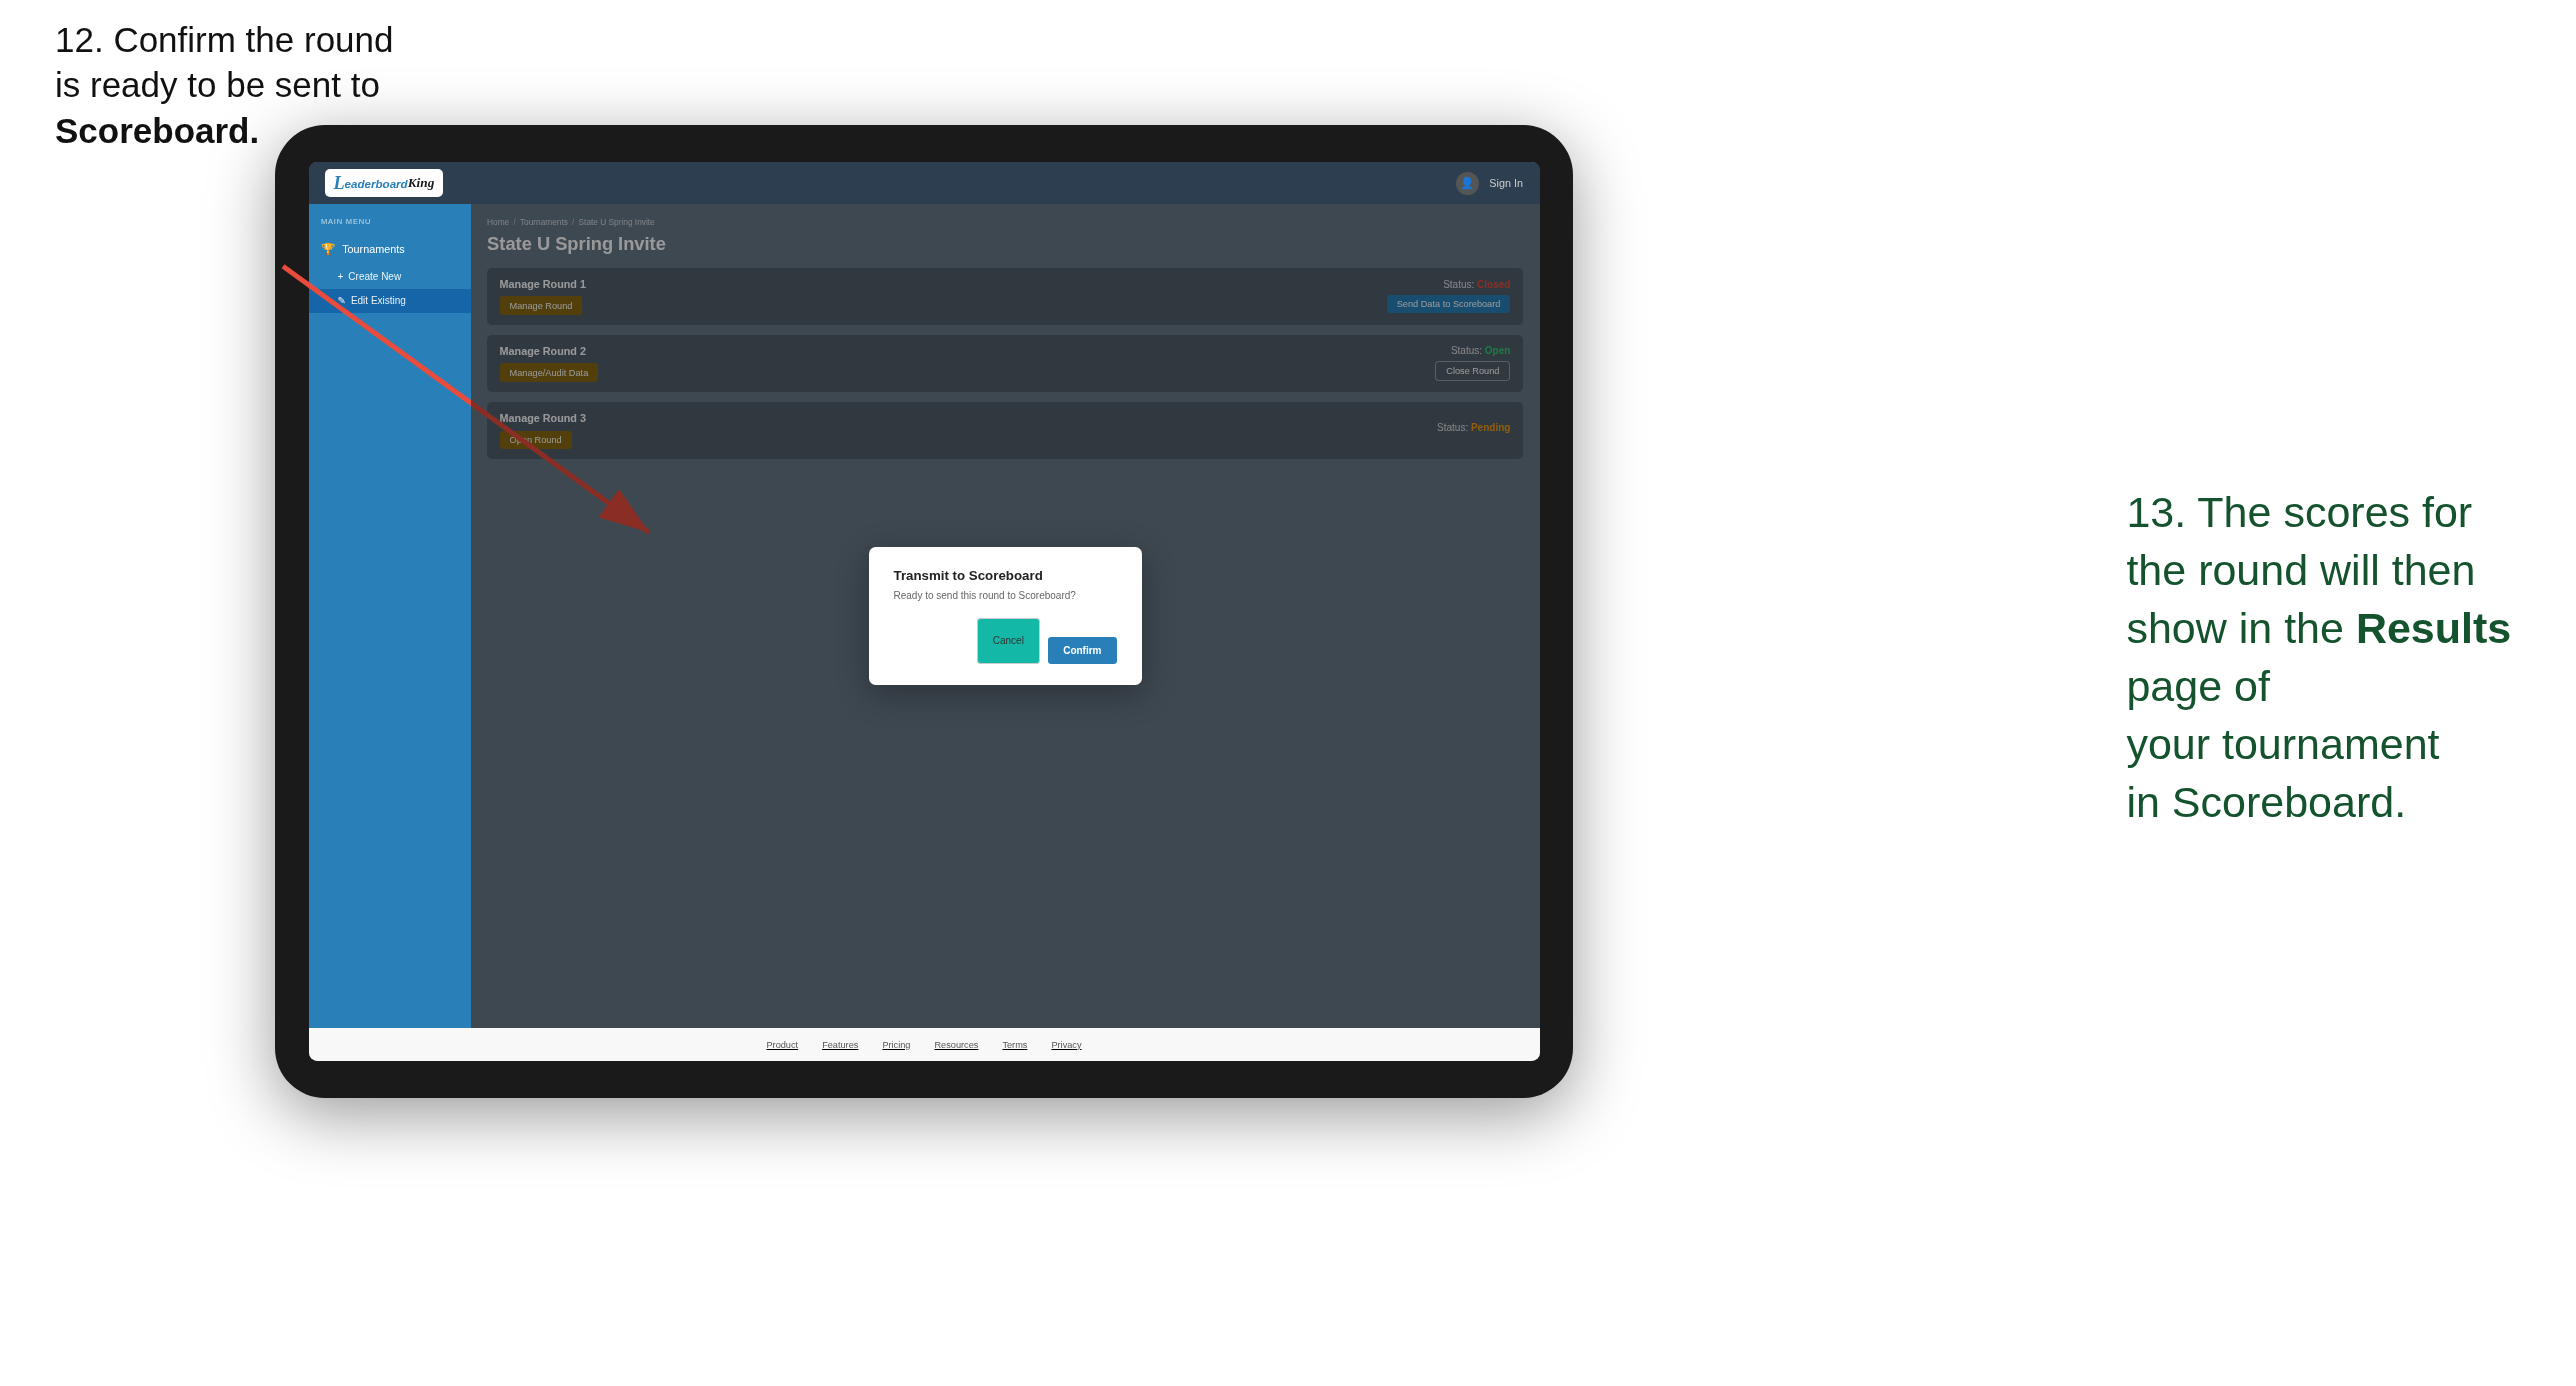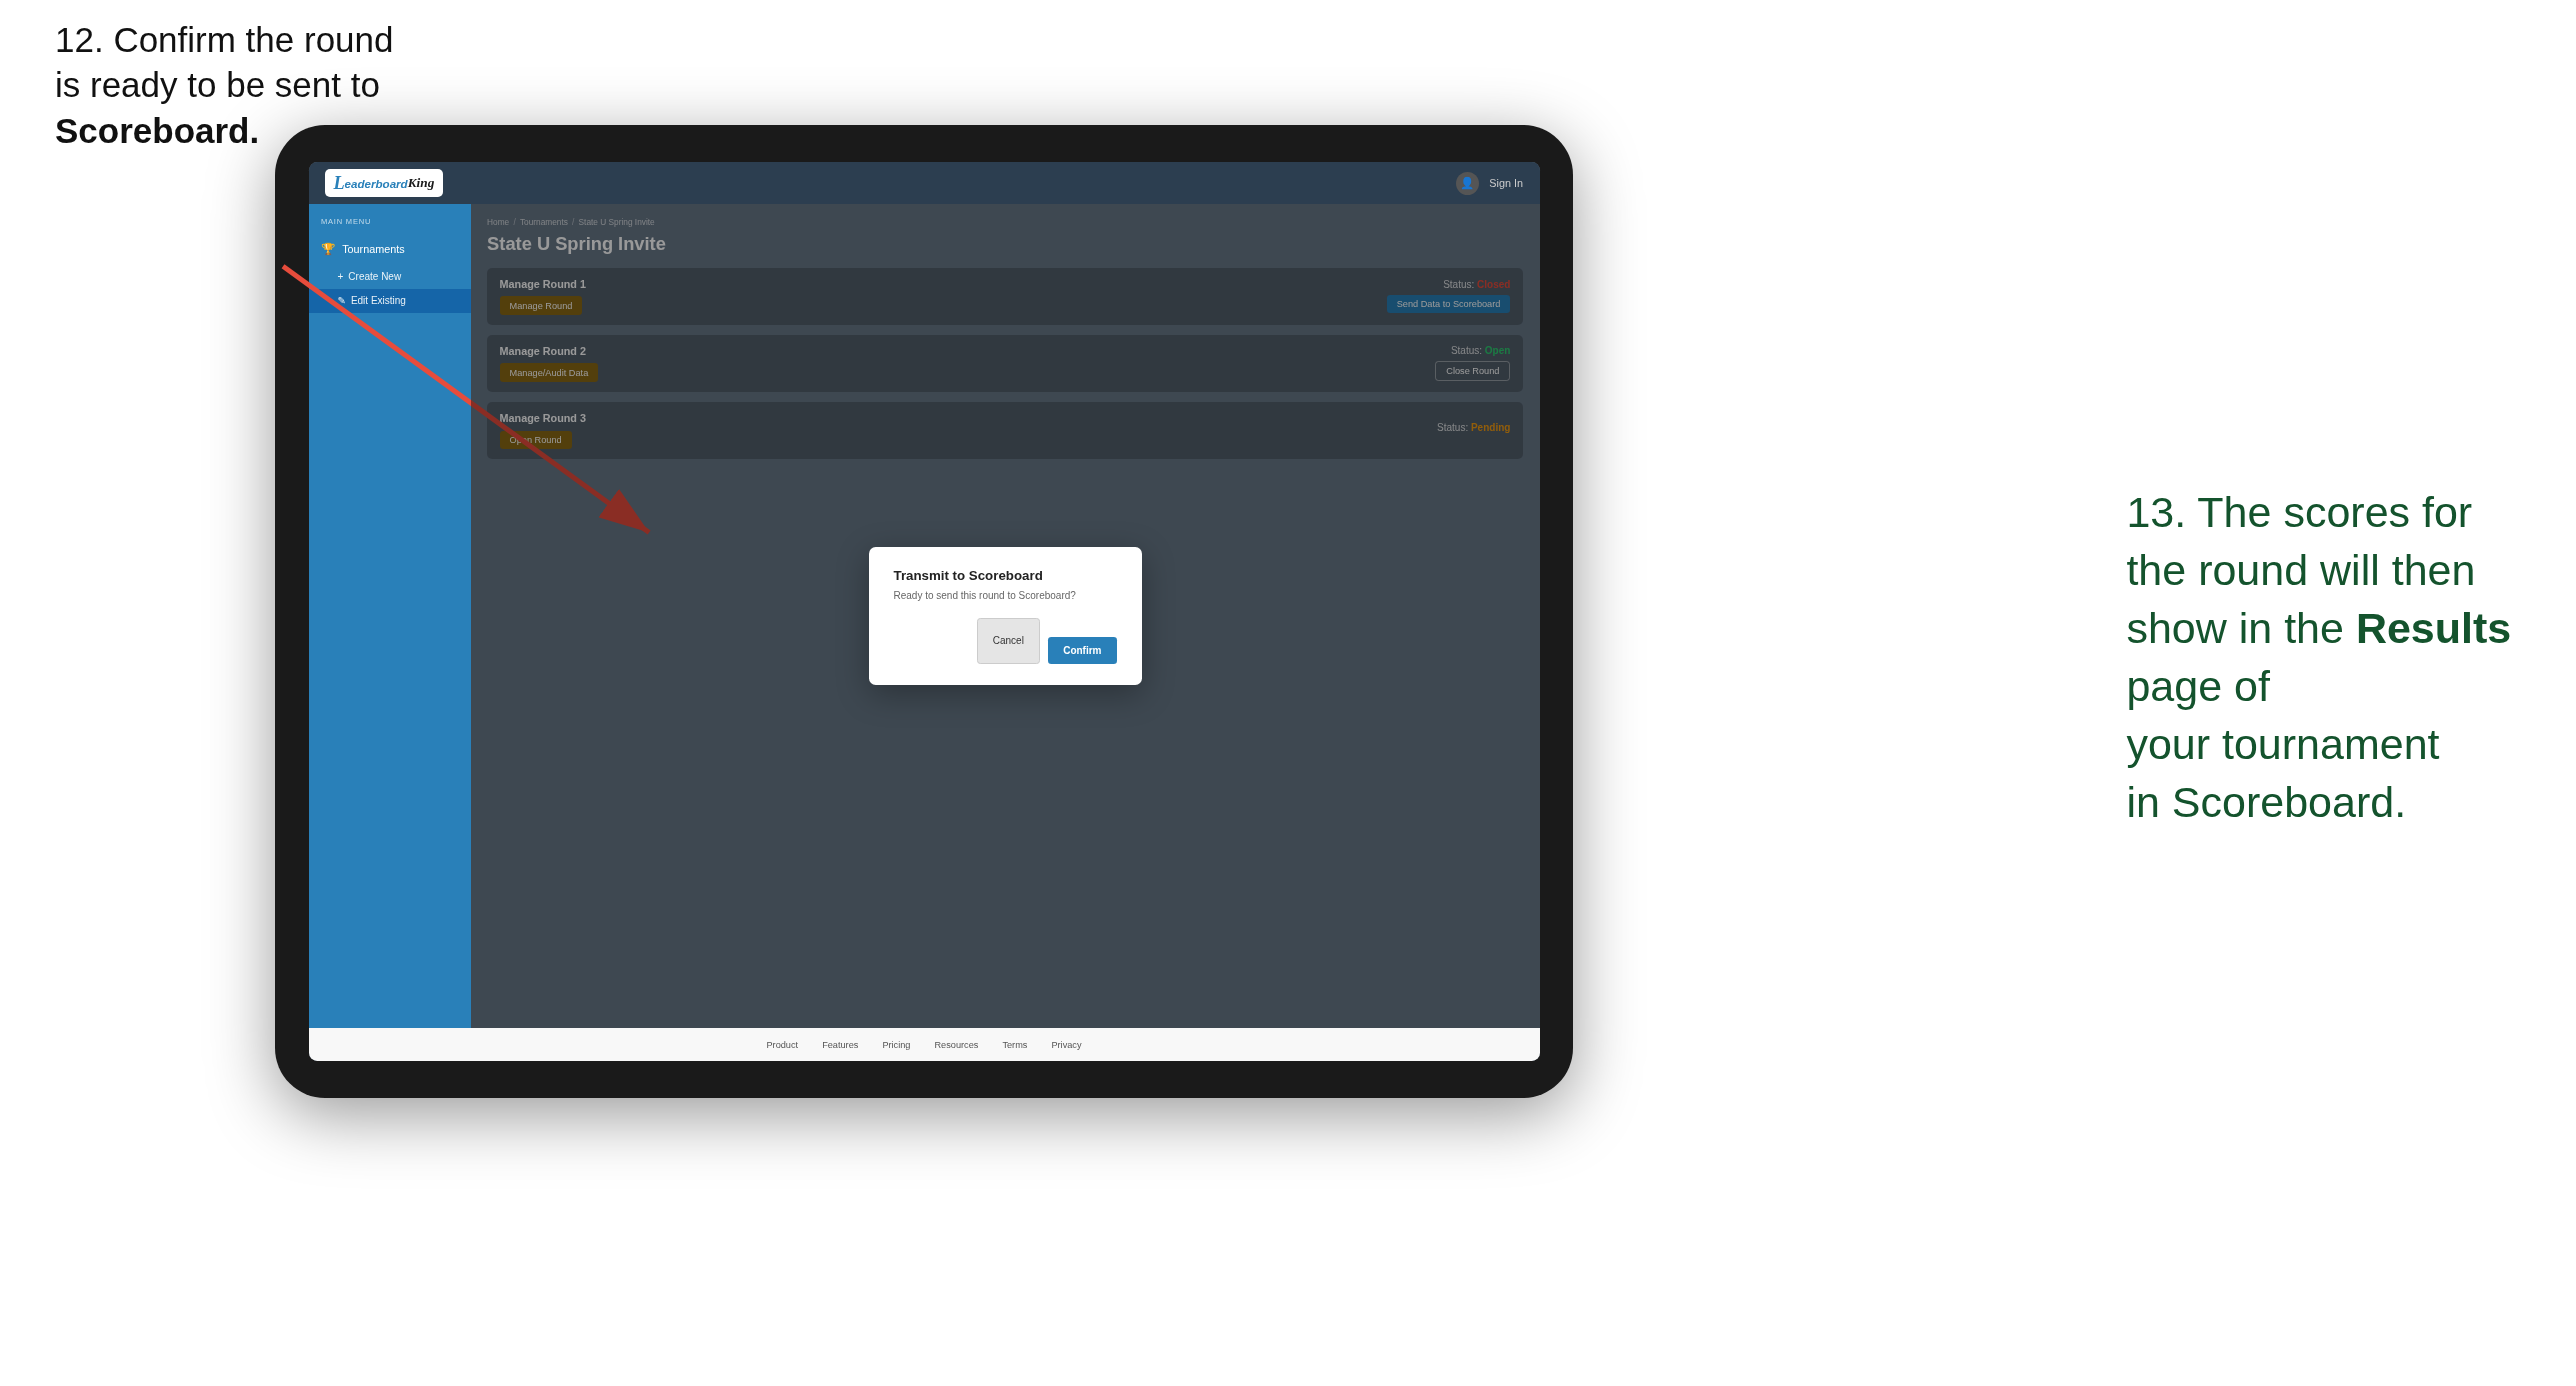--- a/index.html
+++ b/index.html
@@ -264,20 +264,21 @@
       position: absolute;
       bottom: 0;
       left: 0;
       right: 0;
       height: 33px;
       background: #f8f8f8;
       display: flex;
       align-items: center;
       justify-content: center;
       gap: 24px;
+      text-decoration: underline;
     }
 
     .footer-link {
       font-size: 9.2px;
       color: #555;
       text-decoration: none;
       cursor: pointer;
     }
 
     
@@ -315,21 +316,21 @@
       margin-bottom: 16.6px;
     }
 
     .modal-buttons {
       display: flex;
       gap: 8.3px;
       justify-content: flex-end;
     }
 
     .btn-cancel {
-      background: #e5e5e5;
+      background: #14b8a6;
       border: 0.8px solid #ccc;
       color: #333;
       padding: 5.8px 15px;
       border-radius: 3.3px;
       font-size: 10px;
       cursor: pointer;
     }
 
     .btn-confirm {
       background: #2980b9;

